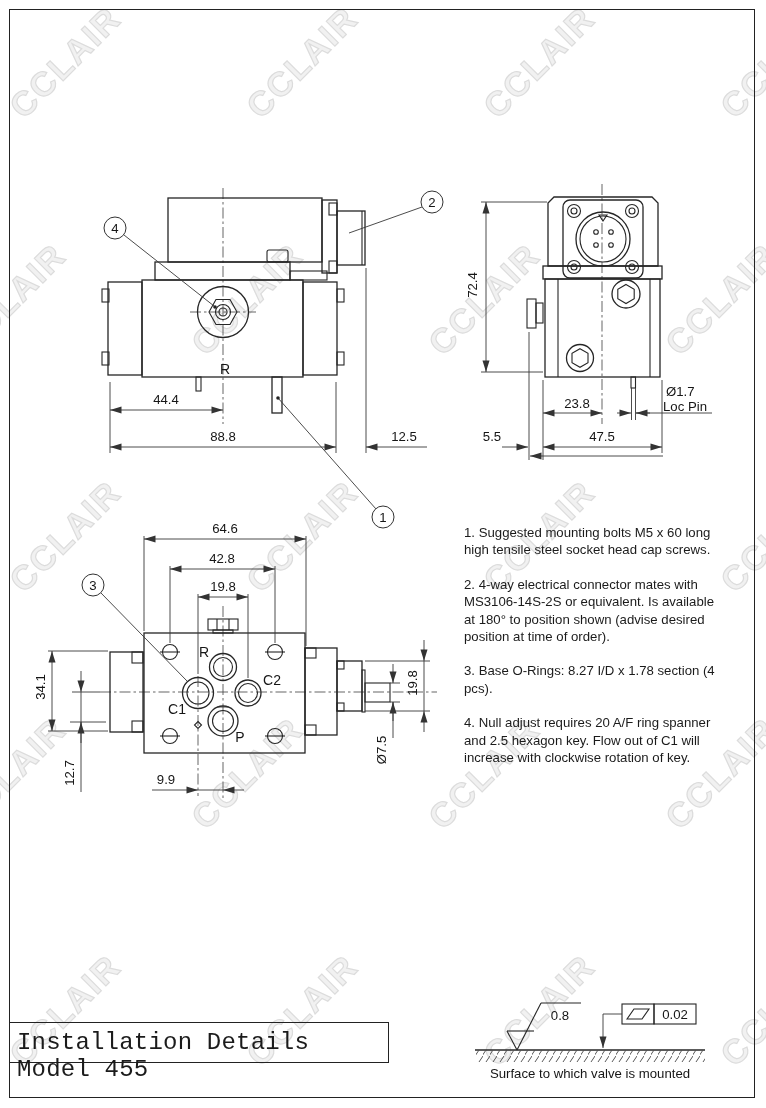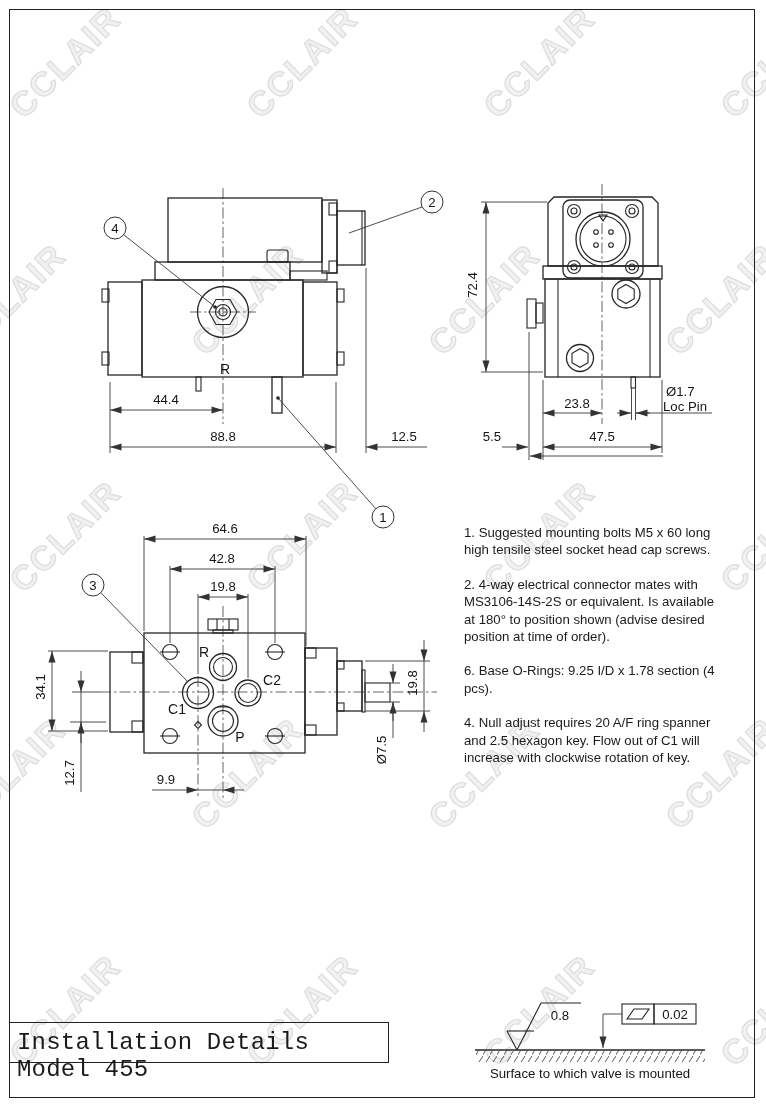--- a/index.html
+++ b/index.html
@@ -349,19 +349,19 @@
       <line class="ol" x1="475" y1="1050" x2="705" y2="1050"></line>
       <rect x="476" y="1050.5" width="229" height="11.5" fill="url(#hatch)" stroke="none"></rect>
     </g>
     <text class="tmid" x="590" y="1078">Surface to which valve is mounted</text>
   </g>
 </svg>
 
 <div id="notes">
   <p>1. Suggested mounting bolts M5 x 60 long high tensile steel socket head cap screws.</p>
   <p>2. 4-way electrical connector mates with MS3106-14S-2S or equivalent. Is available at 180° to position shown (advise desired position at time of order).</p>
-  <p>6. Base O-Rings: 9.25 I/D x 1.78 section (4 pcs).</p>
+  <p>3. Base O-Rings: 8.27 I/D x 1.78 section (4 pcs).</p>
   <p>4. Null adjust requires 20 A/F ring spanner and 2.5 hexagon key. Flow out of C1 will increase with clockwise rotation of key.</p>
 </div>
 
 <div class="tb">
   <div class="tb-title-row">Installation Details Model 455</div>
 </div>
 
 </body></html>

